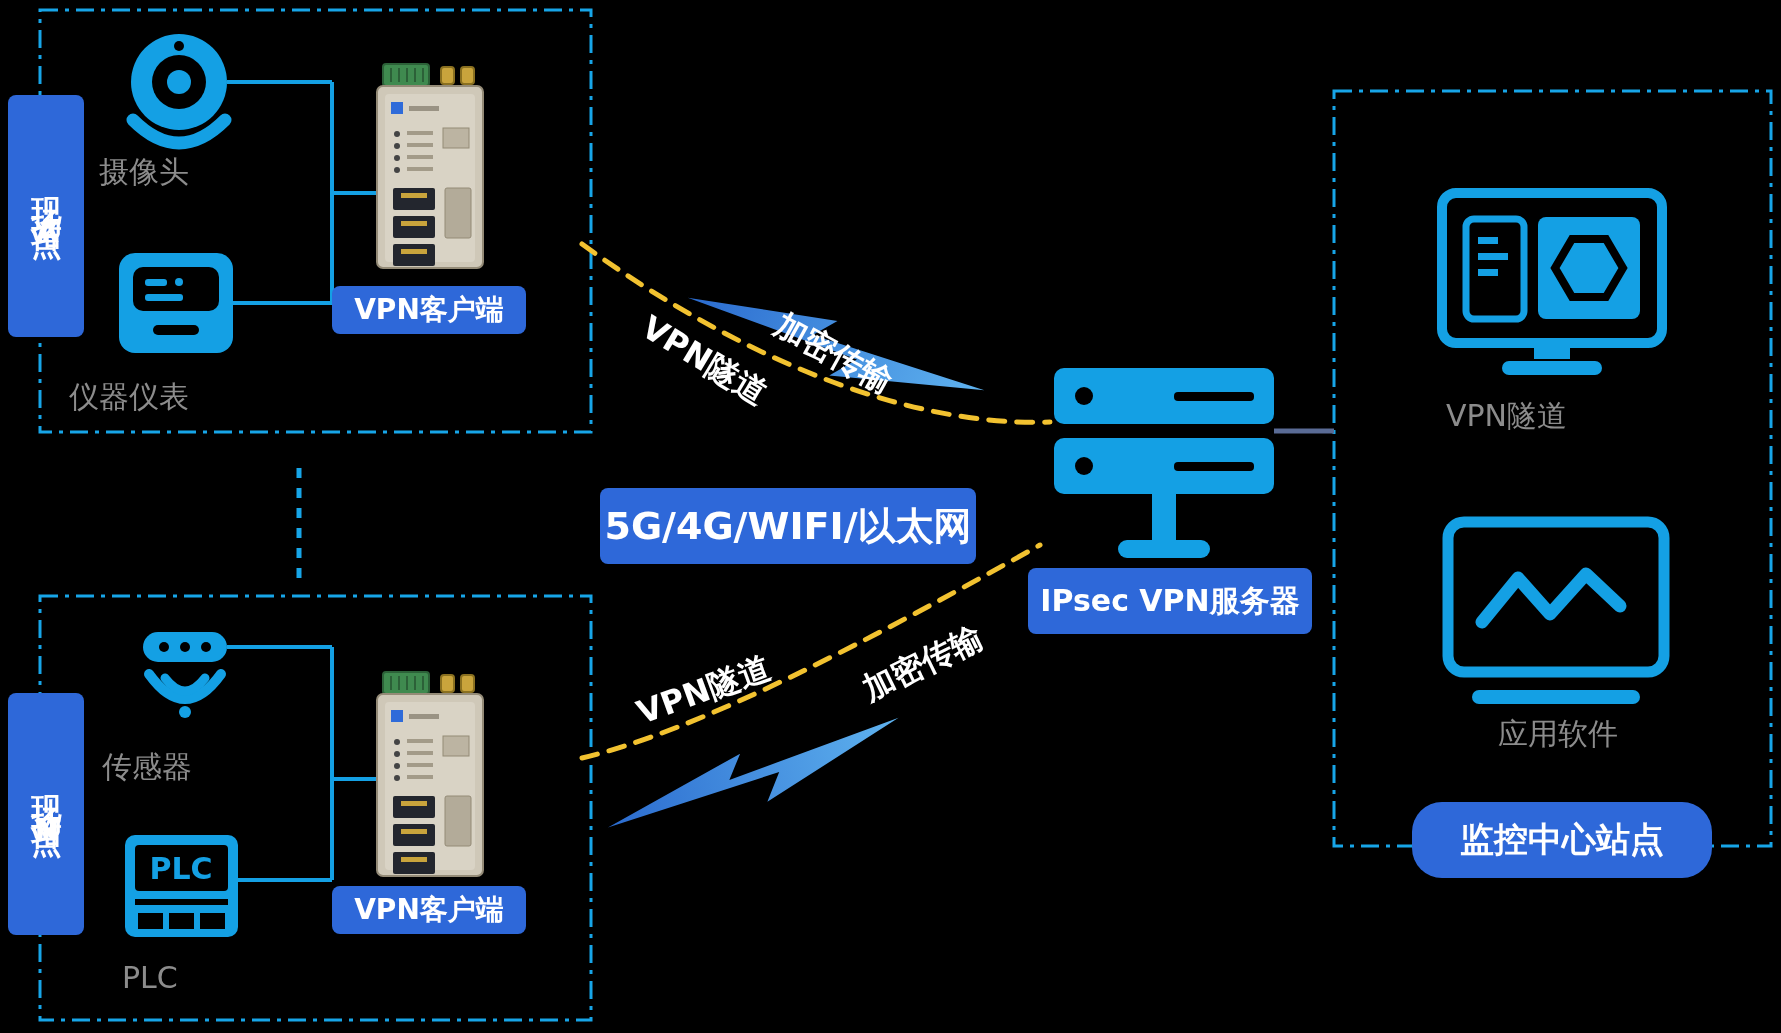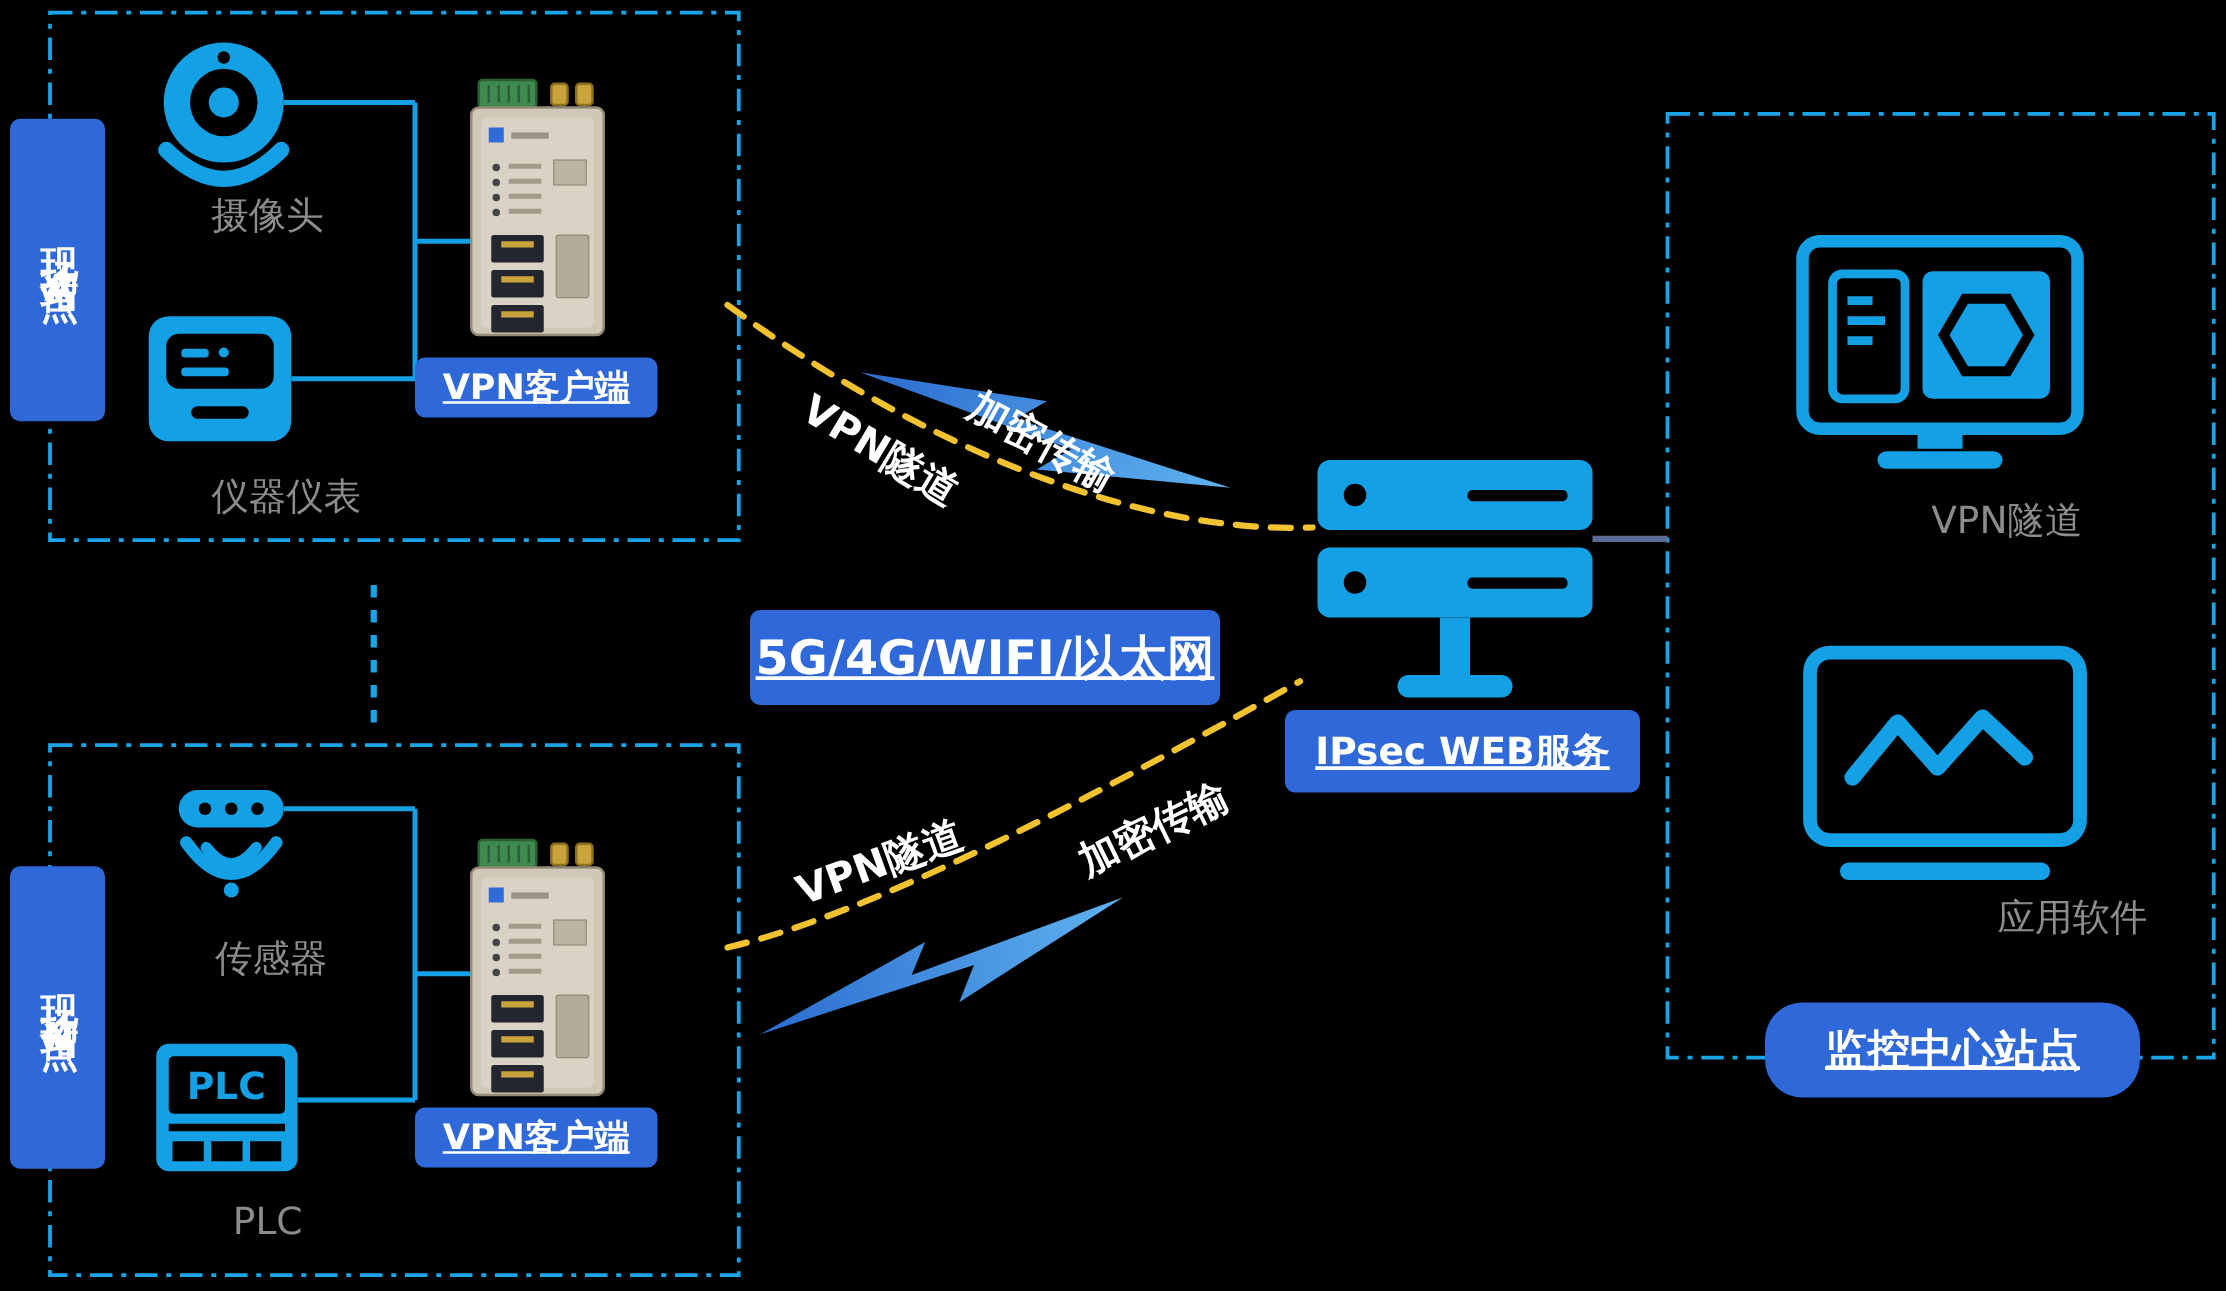--- a/index.html
+++ b/index.html
@@ -1,25 +1,25 @@
 <!DOCTYPE html>
 <html><head>
 <meta charset="utf-8">
 <style>
   html,body{margin:0;padding:0;background:#000;}
   body{font-family:"DejaVu Sans","Liberation Sans",sans-serif;}
   #stage{position:relative;width:1781px;height:1033px;background:#000;overflow:hidden;}
   #diagram{position:absolute;left:0;top:0;z-index:1;}
   .pill{position:absolute;z-index:2;background:#2E68D9;color:#fff;font-weight:bold;
-        display:flex;align-items:center;justify-content:center;border-radius:8px;text-decoration:underline;}
+        display:flex;align-items:center;justify-content:center;border-radius:8px;}
   .vlabel{position:absolute;z-index:2;background:#2E68D9;color:#fff;font-weight:bold;
         border-radius:8px;writing-mode:vertical-lr;text-orientation:upright;
         display:flex;align-items:center;justify-content:center;
         font-size:30px;letter-spacing:10px;}
-  .caption{position:absolute;z-index:2;color:#8C8C8C;font-size:30px;text-align:right;}
+  .caption{position:absolute;z-index:2;color:#8C8C8C;font-size:30px;text-align:left;}
   .flow-label{position:absolute;z-index:3;color:#fff;font-size:32px;font-weight:600;white-space:nowrap;}
   svg text{font-family:"DejaVu Sans","Liberation Sans",sans-serif;}
 </style>
 </head>
 <body>
 
 <div id="stage">
 
   <svg id="diagram" width="1781" height="1033" viewBox="0 0 1781 1033">
     <defs>
@@ -164,21 +164,21 @@
   <div class="caption" style="left:99px;top:152px;width:160px;">摄像头</div>
   <div class="caption" style="left:69px;top:377px;width:220px;">仪器仪表</div>
   <div class="caption" style="left:102px;top:747px;width:160px;font-family:Liberation Serif, serif;">传感器</div>
   <div class="caption" style="left:122px;top:960px;width:120px;">PLC</div>
   <div class="caption" style="left:1446px;top:396px;width:220px;">VPN隧道</div>
   <div class="caption" style="left:1498px;top:714px;width:220px;">应用软件</div>
 
   <div class="pill" style="left:332px;top:286px;width:194px;height:48px;font-size:28px;">VPN客户端</div>
   <div class="pill" style="left:332px;top:886px;width:194px;height:48px;font-size:28px;">VPN客户端</div>
   <div class="pill" style="left:600px;top:488px;width:376px;height:76px;font-size:38px;">5G/4G/WIFI/以太网</div>
-  <div class="pill" style="left:1028px;top:568px;width:284px;height:66px;font-size:30px;">IPsec WEB服务</div>
+  <div class="pill" style="left:1028px;top:568px;width:284px;height:66px;font-size:30px;">IPsec VPN服务器</div>
   <div class="pill" style="left:1412px;top:802px;width:300px;height:76px;font-size:34px;border-radius:30px;">监控中心站点</div>
 
   <div class="flow-label" style="left:704px;top:361px;transform:translate(-50%,-50%) rotate(31deg);">VPN隧道</div>
   <div class="flow-label" style="left:833px;top:354px;transform:translate(-50%,-50%) rotate(29deg);">加密传输</div>
   <div class="flow-label" style="left:704px;top:691px;transform:translate(-50%,-50%) rotate(-20deg);">VPN隧道</div>
   <div class="flow-label" style="left:923px;top:664px;transform:translate(-50%,-50%) rotate(-26deg);">加密传输</div>
 
 </div>
 
 </body></html>

